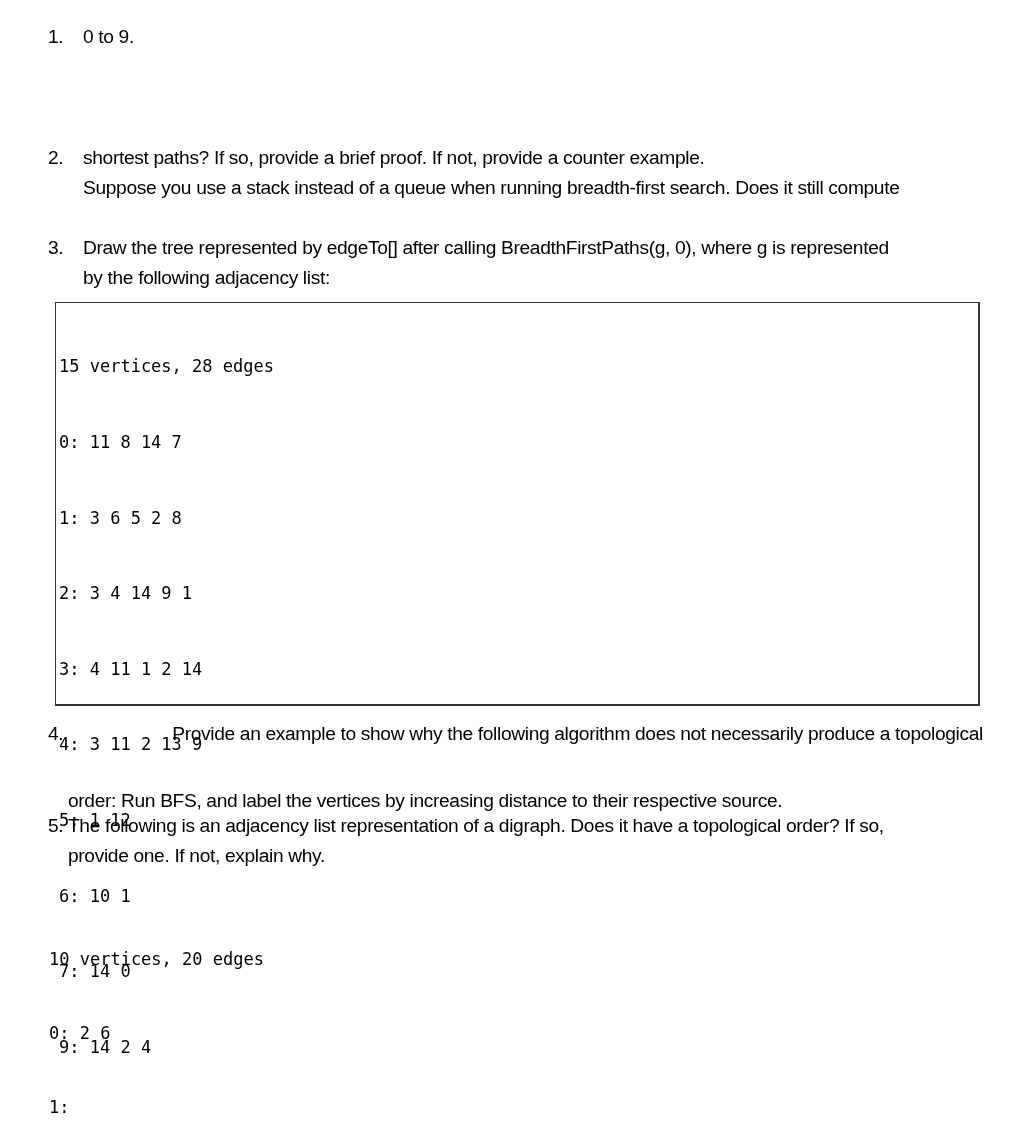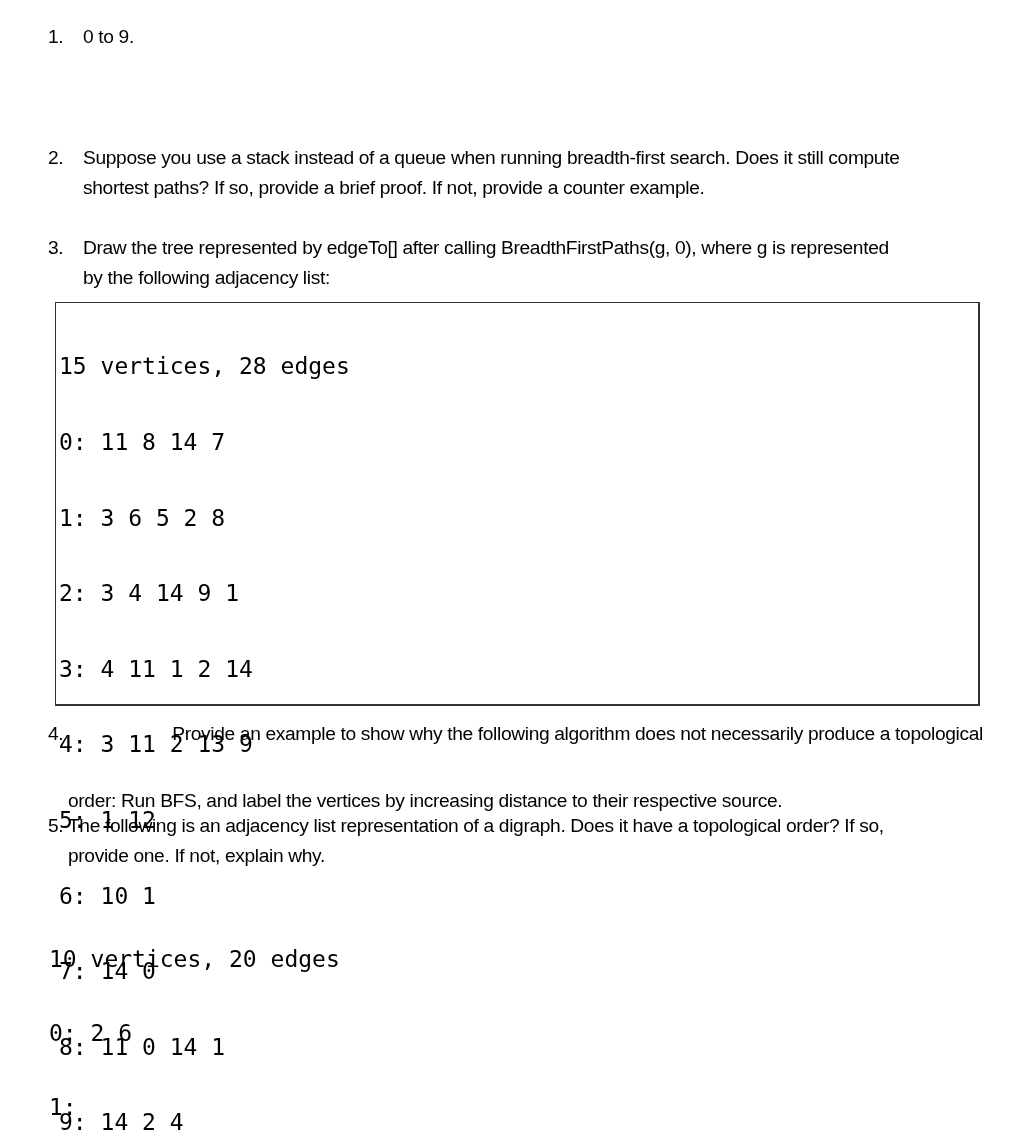--- a/index.html
+++ b/index.html
@@ -12,21 +12,21 @@
       position: absolute; left: 0; width: 1000px;
       font-size: 19.2px; line-height: 30px;
       letter-spacing: -0.35px;
     }
     .q .num { position: absolute; left: 48px; top: 0; }
     .q .txt { position: absolute; left: 83px; width: 900px; }
     .q.alt .num { left: 48px; }
     .q.alt .txt { left: 68px; width: 915px; text-indent: -20px; padding-left: 0; }
     .mono {
       font-family: "DejaVu Sans Mono", "Liberation Mono", monospace;
-      font-size: 23px; line-height: 25.2px; white-space: pre;
+      font-size: 17px; line-height: 25.2px; white-space: pre;
     }
     .box {
       position: absolute; left: 55px; top: 302px; width: 925px; height: 404px;
       border: 1.5px solid #333; border-right-width: 2px; border-bottom-width: 2px;
       box-sizing: border-box; padding-left: 3px; padding-top: 1px;
     }
     .box .line { display: block; height: 25.2px; }
     .plain { position: absolute; left: 49px; top: 897px; }
     .plain .line { display: block; height: 23.4px; }
   </style>
@@ -36,22 +36,22 @@
 <div class="q" style="top:22px;">
   <span class="num">1.</span>
   <div class="txt">
     <div>0 to 9.</div>
   </div>
 </div>
 
 <div class="q" style="top:143px;">
   <span class="num">2.</span>
   <div class="txt">
+    <div>shortest paths?  If so, provide a brief proof.  If not, provide a counter example.</div>
     <div>Suppose you use a stack instead of a queue when running breadth-first search. Does it still compute</div>
-    <div>shortest paths?  If so, provide a brief proof.  If not, provide a counter example.</div>
   </div>
 </div>
 
 <div class="q" style="top:233px;">
   <span class="num">3.</span>
   <div class="txt">
     <div>Draw the tree represented by edgeTo[] after calling BreadthFirstPaths(g, 0), where g is represented</div>
     <div>by the following adjacency list:</div>
   </div>
 </div>
@@ -59,21 +59,20 @@
 <div class="box mono">
   <span class="line">15 vertices, 28 edges</span>
   <span class="line">0: 11 8 14 7</span>
   <span class="line">1: 3 6 5 2 8</span>
   <span class="line">2: 3 4 14 9 1</span>
   <span class="line">3: 4 11 1 2 14</span>
   <span class="line">4: 3 11 2 13 9</span>
   <span class="line">5: 1 12</span>
   <span class="line">6: 10 1</span>
   <span class="line">7: 14 0</span>
-  <span class="line">8: 11 0 14 1</span>
   <span class="line">9: 14 2 4</span>
   
   
   
   
   
 </div>
 
 <div class="q alt" style="top:719px;">
   <span class="num">4.</span>

